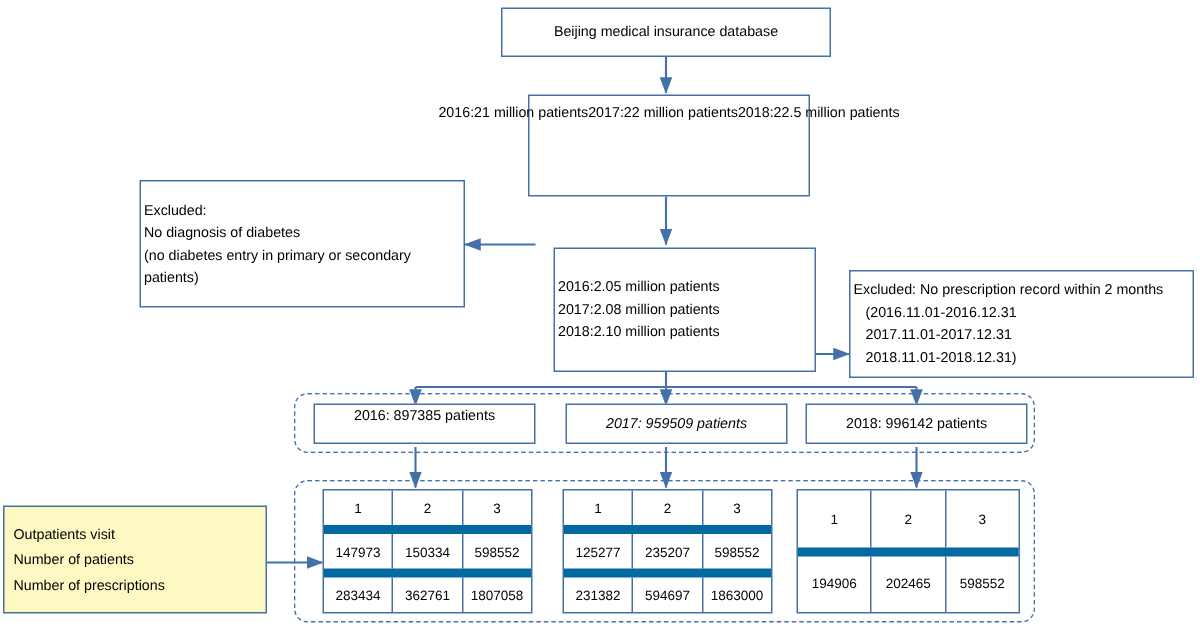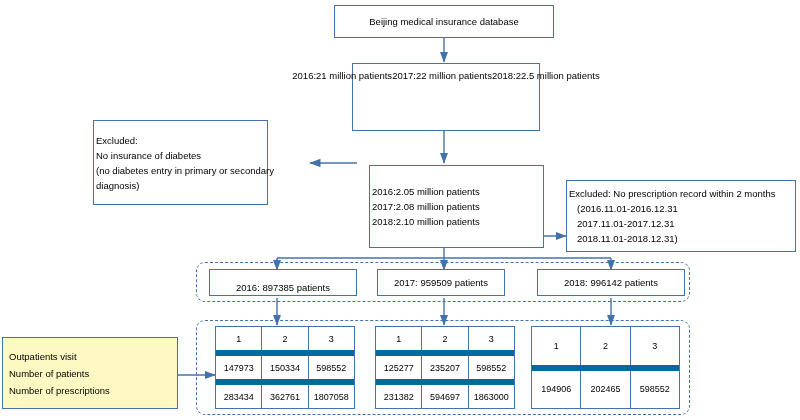--- a/index.html
+++ b/index.html
@@ -135,46 +135,46 @@
   <div class="box pad center" style="left:334px; top:5px; width:220px; height:33px; display:flex; align-items:center; justify-content:center;">
     <span class="line">Beijing medical insurance database</span>
   </div>
 
   <div class="box pad" style="left:352px; top:63px; width:188px; height:68px; display:flex; flex-direction:row; justify-content:center;">
     <span class="line">2016:21 million patients</span>
     <span class="line">2017:22 million patients</span>
     <span class="line">2018:22.5 million patients</span>
   </div>
 
-  <div class="box pad" style="left:93px; top:120px; width:175px; height:85px; display:flex; flex-direction:column; justify-content:center;">
+  <div class="box pad" style="left:93px; top:120px; width:217px; height:85px; display:flex; flex-direction:column; justify-content:center;">
     <span class="line">Excluded:</span>
-    <span class="line">No insurance of diabetes</span>
+    <span class="line">No diagnosis of diabetes</span>
     <span class="line">(no diabetes entry in primary or secondary</span>
-    <span class="line">diagnosis)</span>
+    <span class="line">patients)</span>
   </div>
 
   <div class="box pad" style="left:357px; top:165px; width:175px; height:83px; display:flex; flex-direction:column; justify-content:center;margin-left:12px;">
     <span class="line">2016:2.05 million patients</span>
     <span class="line">2017:2.08 million patients</span>
     <span class="line">2018:2.10 million patients</span>
   </div>
 
   <div class="box pad" style="left:566px; top:180px; width:230px; height:72px; display:flex; flex-direction:column; justify-content:center;">
     <span class="line">Excluded: No prescription record within 2 months</span>
     <span class="line" style="padding-left:8px;">(2016.11.01-2016.12.31</span>
     <span class="line" style="padding-left:8px;">2017.11.01-2017.12.31</span>
     <span class="line" style="padding-left:8px;">2018.11.01-2018.12.31)</span>
   </div>
 
   <div class="dashed" style="left:196px; top:262px; width:494px; height:40px;"></div>
 
-  <div class="box center" style="left:209px; top:269px; width:148px; height:27px; display:flex; align-items:flex-end; justify-content:center;">
+  <div class="box center" style="left:209px; top:269px; width:148px; height:27px; display:flex; align-items:flex-start; justify-content:center;">
     <span class="hdr">2016: 897385 patients</span>
   </div>
-  <div class="box center" style="left:377px; top:269px; width:128px; height:27px; display:flex; align-items:center; justify-content:center;">
+  <div class="box center" style="left:377px; top:269px; width:148px; height:27px; display:flex; align-items:center; justify-content:center;font-style:italic;">
     <span class="hdr">2017: 959509 patients</span>
   </div>
   <div class="box center" style="left:537px; top:269px; width:148px; height:27px; display:flex; align-items:center; justify-content:center;">
     <span class="hdr">2018: 996142 patients</span>
   </div>
 
   <div class="dashed" style="left:196px; top:320px; width:494px; height:95px;"></div>
 
   <div class="legend" style="left:2px; top:337px; width:176px; height:72px;">
     <span>Outpatients visit</span>

